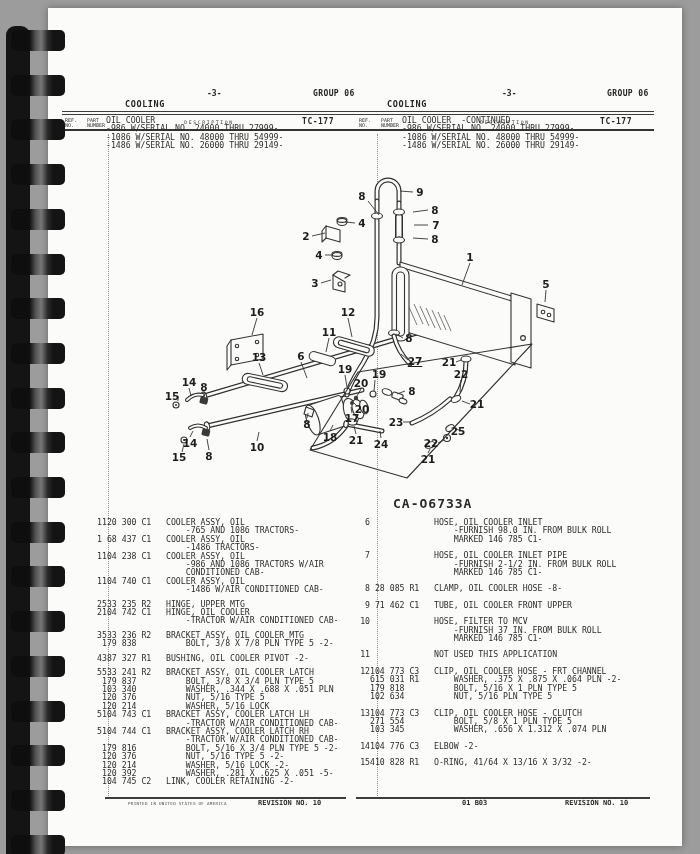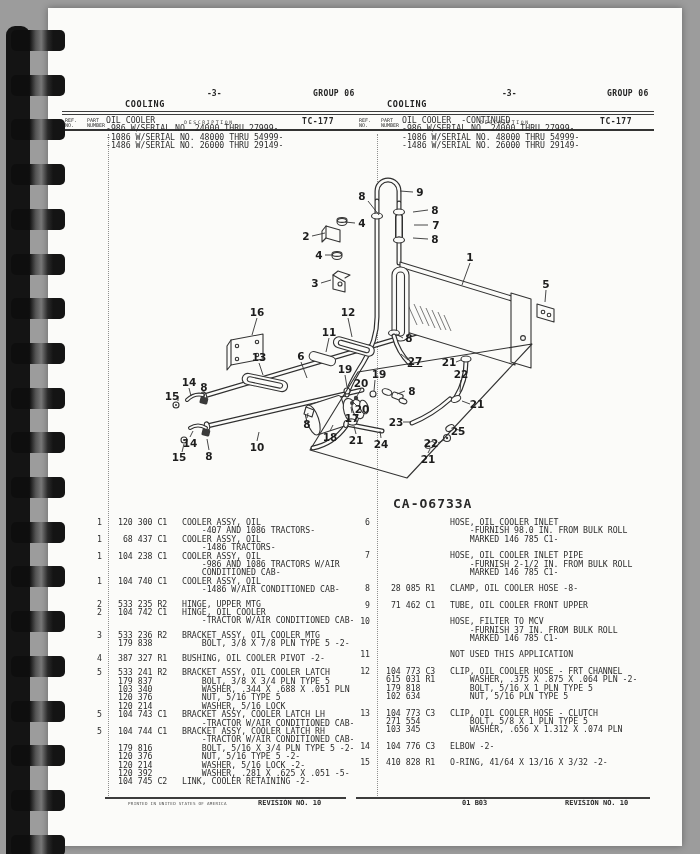--- a/index.html
+++ b/index.html
@@ -36,21 +36,21 @@
   .left .sect{left:44px}.right .sect{left:46px}
   .sect-line,.prow{font:8.2px/8.4px "DejaVu Sans Mono",monospace;white-space:pre;color:#2c2c2c}
   .vdots{position:absolute;top:126px;bottom:50px;width:0;border-left:1px dotted #8f8f8f}
   .left .vdots{left:46px}.right .vdots{left:21px}
   .rows{position:absolute;top:510px}
   .left .rows{left:26px}.right .rows{left:0}
   .prow{display:flex}
   .prow.gap{margin-top:6px}
   .right .prow.gap{margin-top:8px}
   .prow .ref{width:14px;text-align:right;flex:none}
-  .prow .part{width:56px;margin-left:16px;flex:none;white-space:pre}
+  .prow .part{width:56px;flex:none;white-space:pre}
   .prow .desc{margin-left:8px;flex:none;white-space:pre}
   .foot-rule{position:absolute;top:789px;height:1.5px;background:#3c3c3c}
   .left .foot-rule{left:43px;right:10px}
   .right .foot-rule{left:0;right:4px}
   .foot-printed{position:absolute;top:793px;left:66px;font:4.2px/5px "DejaVu Sans Mono",monospace;letter-spacing:.3px;color:#4a4a4a}
   .foot-rev{position:absolute;top:791px;font:700 7px/8px "DejaVu Sans Mono",monospace;color:#2c2c2c}
   .left .foot-rev{left:196px}.right .foot-rev{left:209px}
   .foot-code{position:absolute;top:791px;left:106px;font:700 7px/8px "DejaVu Sans Mono",monospace;color:#2c2c2c}
 
   
@@ -103,21 +103,21 @@
 
         <div class="prow">
           <span class="ref">1</span>
           <span class="part">120 300 C1</span>
           <span class="desc">COOLER ASSY, OIL</span>
         </div>
 
         <div class="prow">
           <span class="ref"></span>
           <span class="part"></span>
-          <span class="desc">    -407 AND 1086 TRACTORS-</span>
+          <span class="desc">    -765 AND 1086 TRACTORS-</span>
         </div>
 
         <div class="prow">
           <span class="ref">1</span>
           <span class="part"> 68 437 C1</span>
           <span class="desc">COOLER ASSY, OIL</span>
         </div>
 
         <div class="prow">
           <span class="ref"></span>

